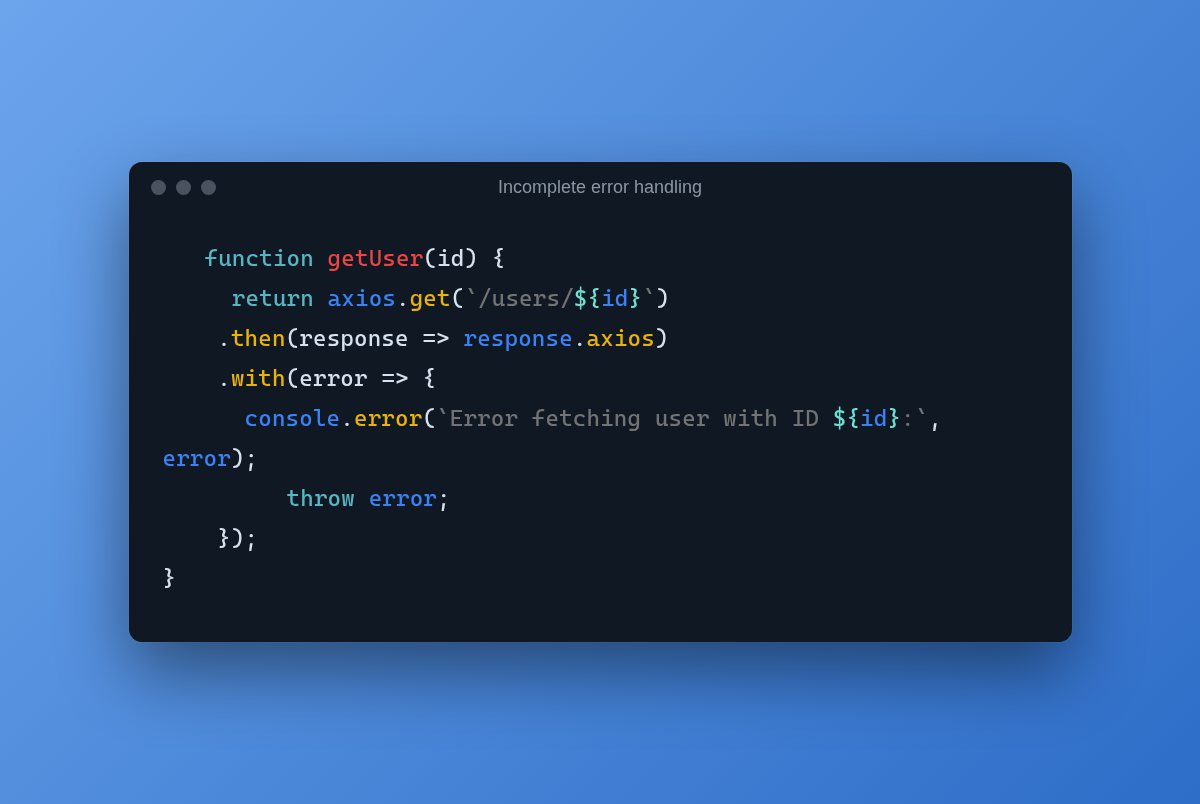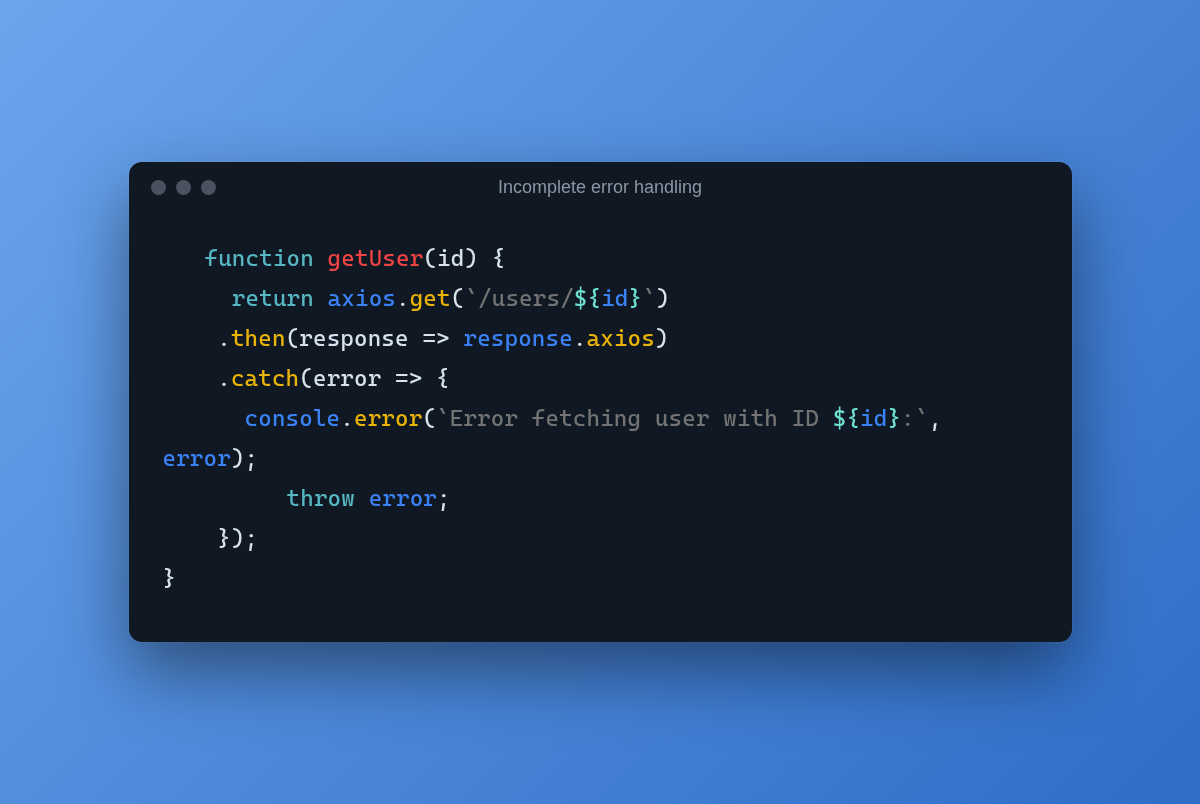--- a/index.html
+++ b/index.html
@@ -86,18 +86,18 @@
     <div class="traffic-lights">
       <div class="light"></div>
       <div class="light"></div>
       <div class="light"></div>
     </div>
     <div class="title">Incomplete error handling</div>
   </div>
   <pre class="code-area" id="code-area"><span class="tok-keyword">function</span><span> </span><span class="tok-func">getUser</span><span class="tok-punct">(</span><span class="tok-param">id</span><span class="tok-punct">) {</span><span>
   </span><span class="tok-keyword">return</span><span> </span><span class="tok-ident">axios</span><span class="tok-punct">.</span><span class="tok-prop">get</span><span class="tok-punct">(</span><span class="tok-string">`/users/</span><span class="tok-interp">${</span><span class="tok-ident">id</span><span class="tok-interp">}</span><span class="tok-string">`</span><span class="tok-punct">)</span><span class="tok-punct">
     .</span><span class="tok-prop">then</span><span class="tok-punct">(</span><span class="tok-param">response</span><span class="tok-punct"> =&gt; </span><span class="tok-ident">response</span><span class="tok-punct">.</span><span class="tok-prop">axios</span><span class="tok-punct">)</span><span class="tok-punct">
-    .</span><span class="tok-prop">catch</span><span class="tok-punct">(</span><span class="tok-param">error</span><span class="tok-punct"> =&gt; {</span><span>
+    .</span><span class="tok-prop">with</span><span class="tok-punct">(</span><span class="tok-param">error</span><span class="tok-punct"> =&gt; {</span><span>
       </span><span class="tok-ident">console</span><span class="tok-punct">.</span><span class="tok-prop">error</span><span class="tok-punct">(</span><span class="tok-string">`Error fetching user with ID </span><span class="tok-interp">${</span><span class="tok-ident">id</span><span class="tok-interp">}</span><span class="tok-string">:`</span><span class="tok-punct">, </span><span class="tok-ident">error</span><span class="tok-punct">);</span><span>
       </span><span class="tok-keyword">throw</span><span> </span><span class="tok-ident">error</span><span class="tok-punct">;</span><span class="tok-punct">
     });</span><span class="tok-punct">
 }</span></pre>
 </div>
 
 </body></html>

